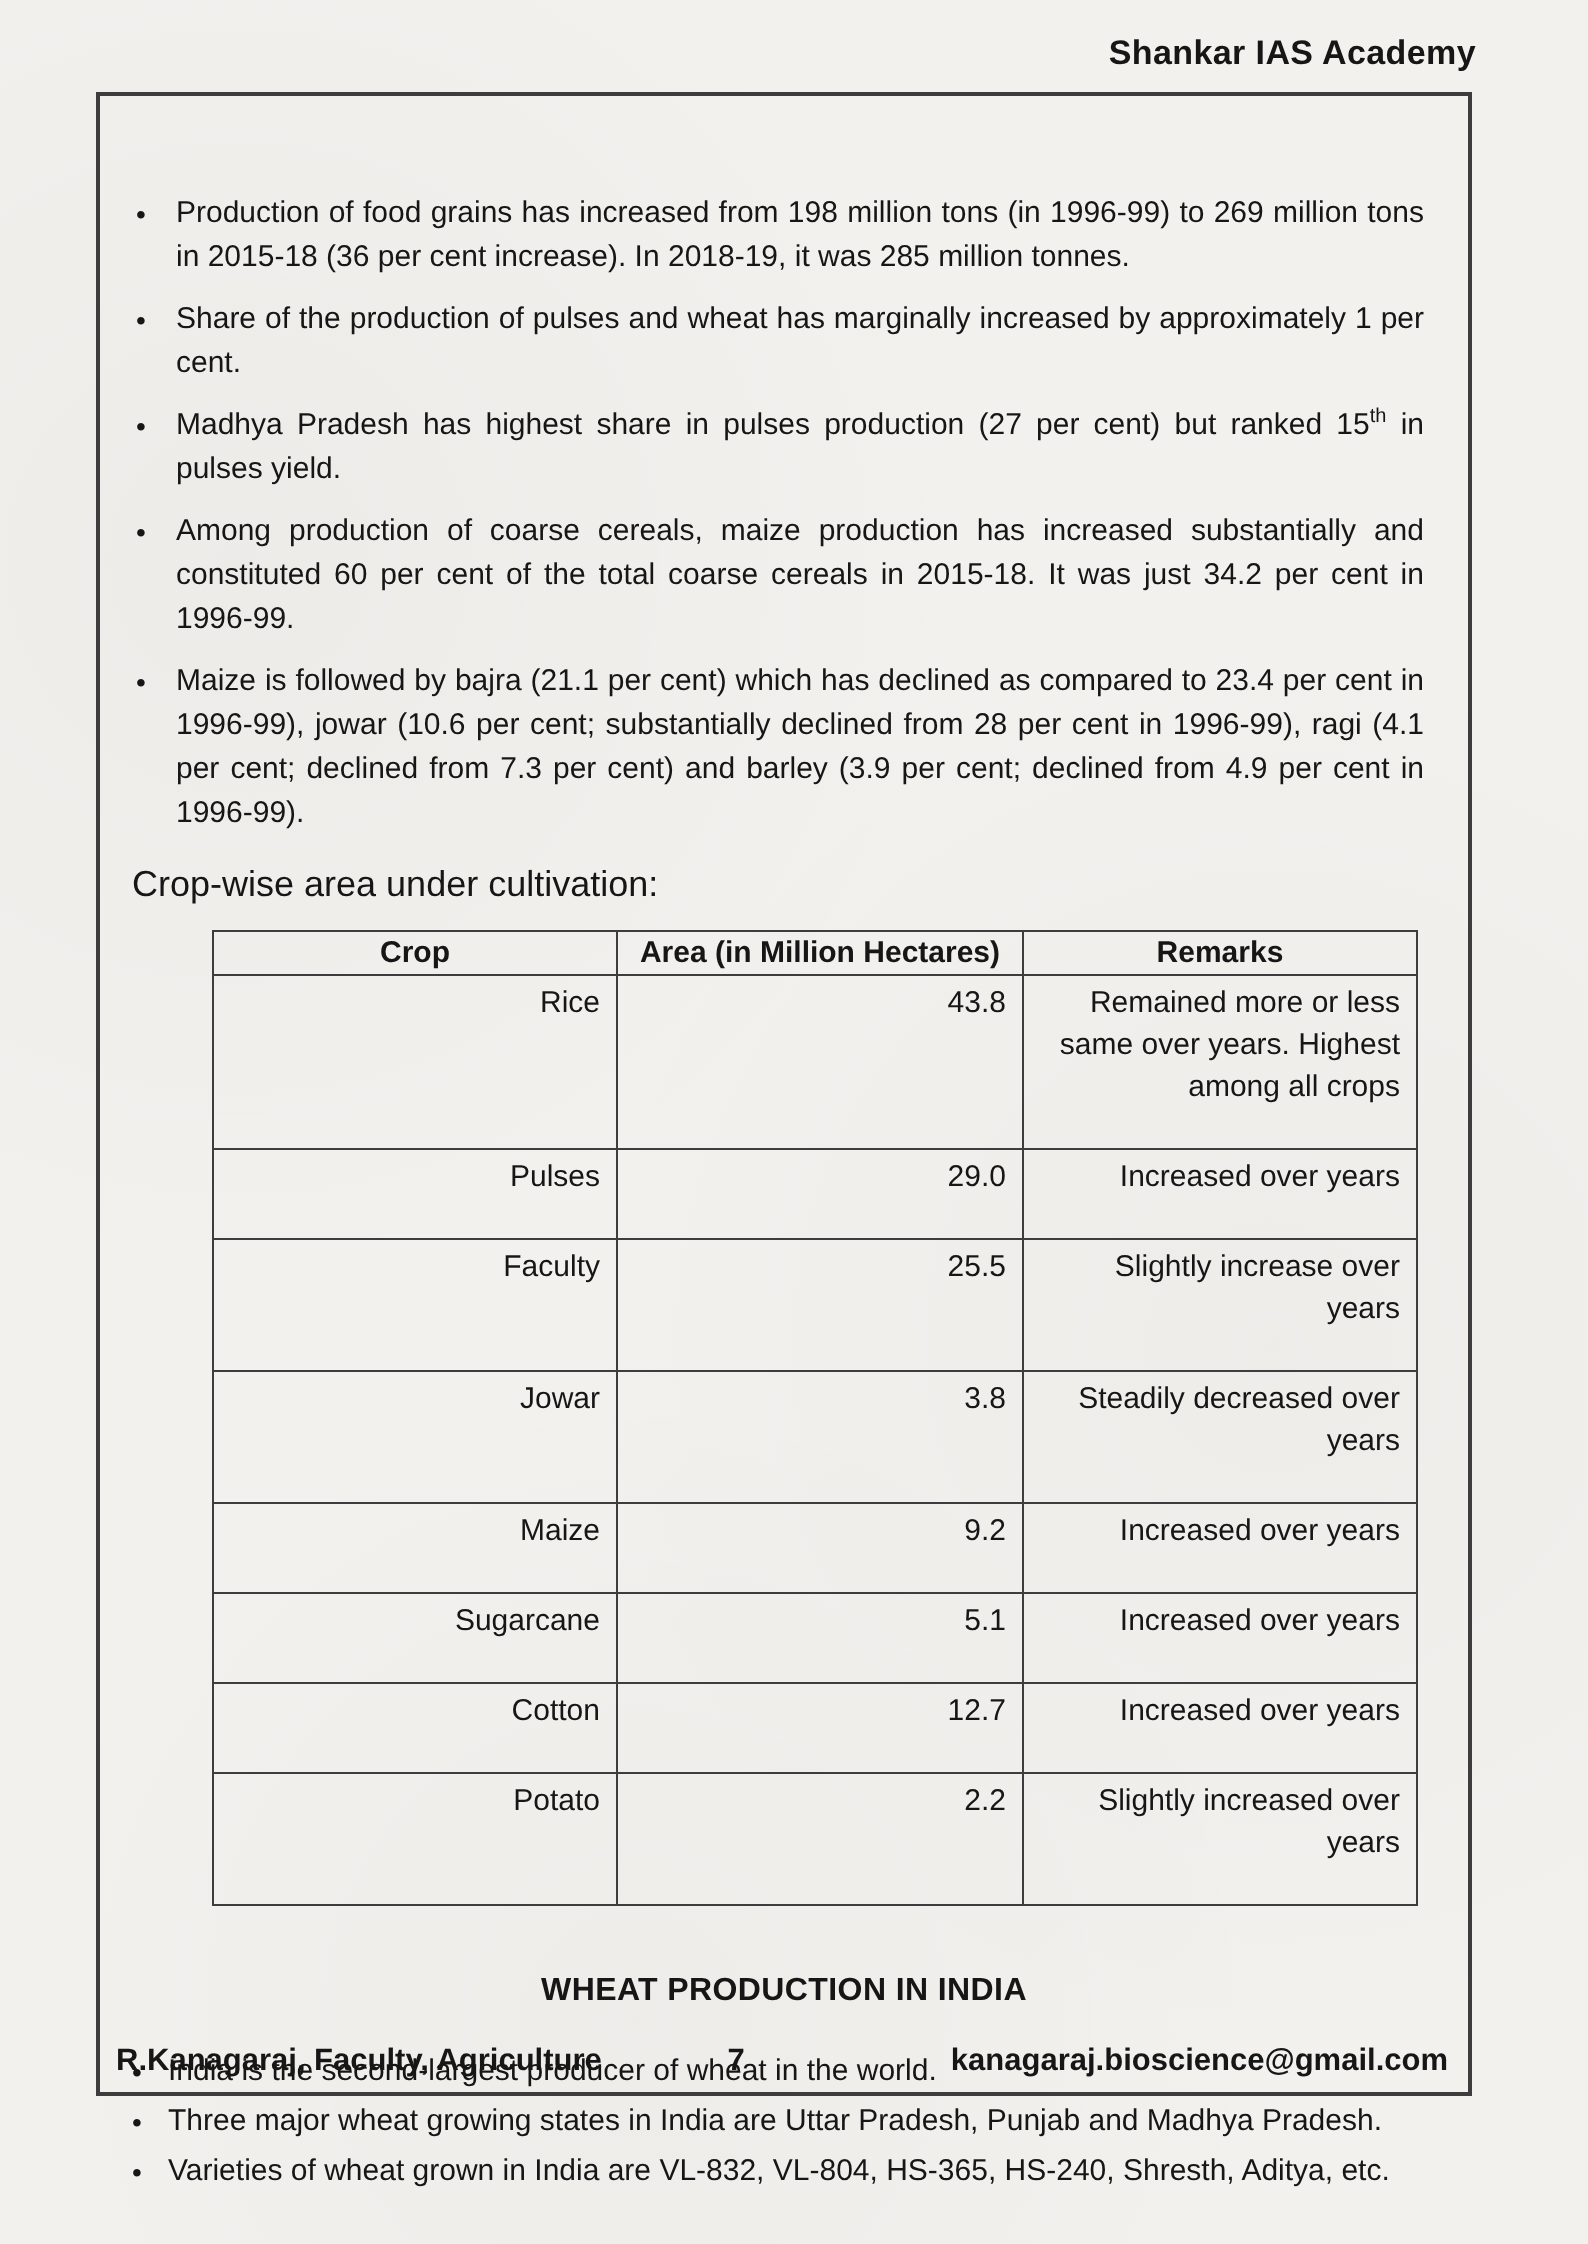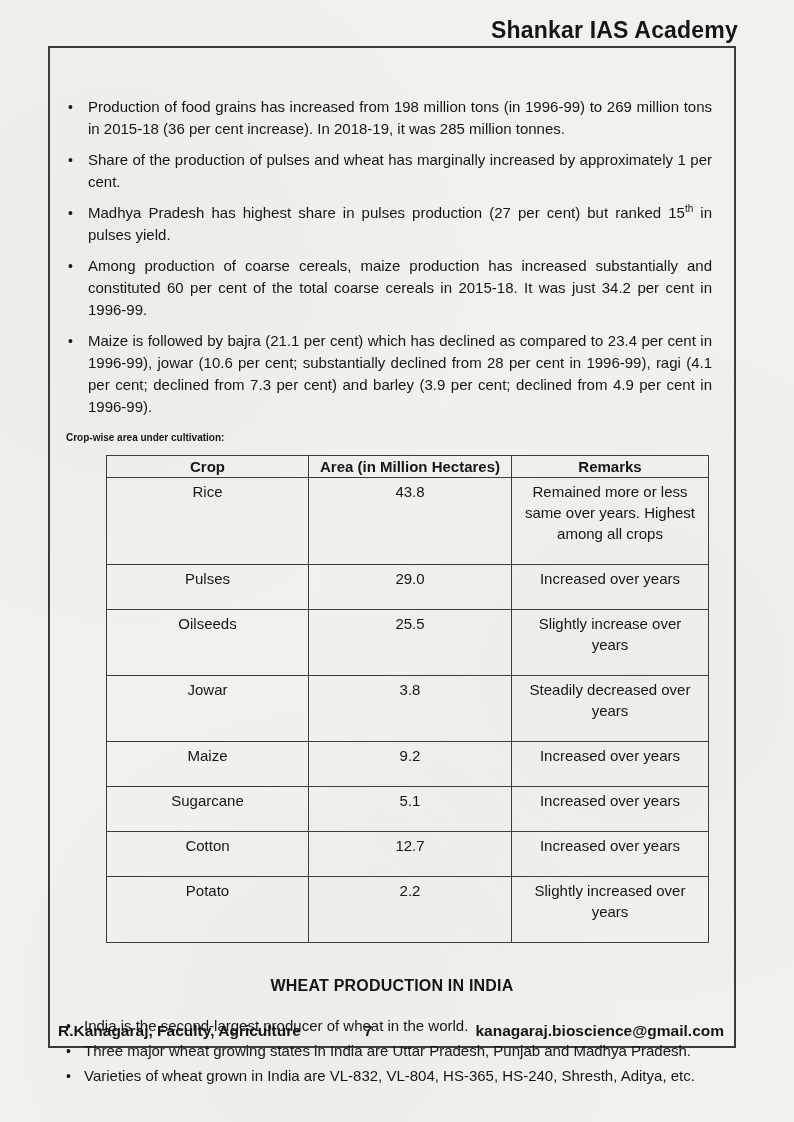--- a/index.html
+++ b/index.html
@@ -12,21 +12,21 @@
       radial-gradient(circle at 15% 25%, rgba(0,0,0,0.025), transparent 35%),
       radial-gradient(circle at 80% 60%, rgba(0,0,0,0.02), transparent 40%),
       radial-gradient(circle at 40% 90%, rgba(0,0,0,0.02), transparent 30%),
       #f2f1ee;
     overflow: hidden;
   }
   .brand {
     position: absolute;
     top: 17px;
     right: 56px;
-    font-size: 23px;
+    font-size: 17px;
     font-weight: bold;
     letter-spacing: 0.2px;
   }
   .page-box {
     position: absolute;
     left: 48px;
     top: 46px;
     width: 688px;
     height: 1002px;
     border: 2px solid #3d3d3d;
@@ -45,22 +45,22 @@
     padding-left: 2px;
     font-size: 14px;
   }
   ul.bullets .btext {
     flex: 1 1 auto;
     text-align: justify;
     padding-right: 6px;
   }
   sup { font-size: 10px; line-height: 0; }
   .crop-heading {
-    font-size: 10px;
-    font-weight: bold;
+    font-size: 18px;
+    font-weight: normal;
     margin: 14px 0 12px 0;
   }
   table.crop-table {
     border-collapse: collapse;
     margin-left: 40px;
     width: 602px;
     table-layout: fixed;
   }
   table.crop-table th, table.crop-table td {
     border: 1.6px solid #3d3d3d;
@@ -68,21 +68,21 @@
     line-height: 21px;
     vertical-align: top;
   }
   table.crop-table th {
     font-weight: bold;
     text-align: center;
     padding: 0 4px;
   }
   table.crop-table td {
     padding: 3px 8px 20px 8px;
-    text-align: center;
+    text-align: right;
   }
   table.crop-table col.c1 { width: 202px; }
   table.crop-table col.c2 { width: 203px; }
   table.crop-table col.c3 { width: 197px; }
   .section-title {
     text-align: center;
     font-weight: bold;
     font-size: 16px;
     margin: 34px 0 20px 0;
     letter-spacing: 0.2px;
@@ -155,21 +155,21 @@
           <td>Rice</td>
           <td>43.8</td>
           <td>Remained more or less same over years. Highest among all crops</td>
         </tr>
         <tr>
           <td>Pulses</td>
           <td>29.0</td>
           <td>Increased over years</td>
         </tr>
         <tr>
-          <td>Oilseeds</td>
+          <td>Faculty</td>
           <td>25.5</td>
           <td>Slightly increase over years</td>
         </tr>
         <tr>
           <td>Jowar</td>
           <td>3.8</td>
           <td>Steadily decreased over years</td>
         </tr>
         <tr>
           <td>Maize</td>

